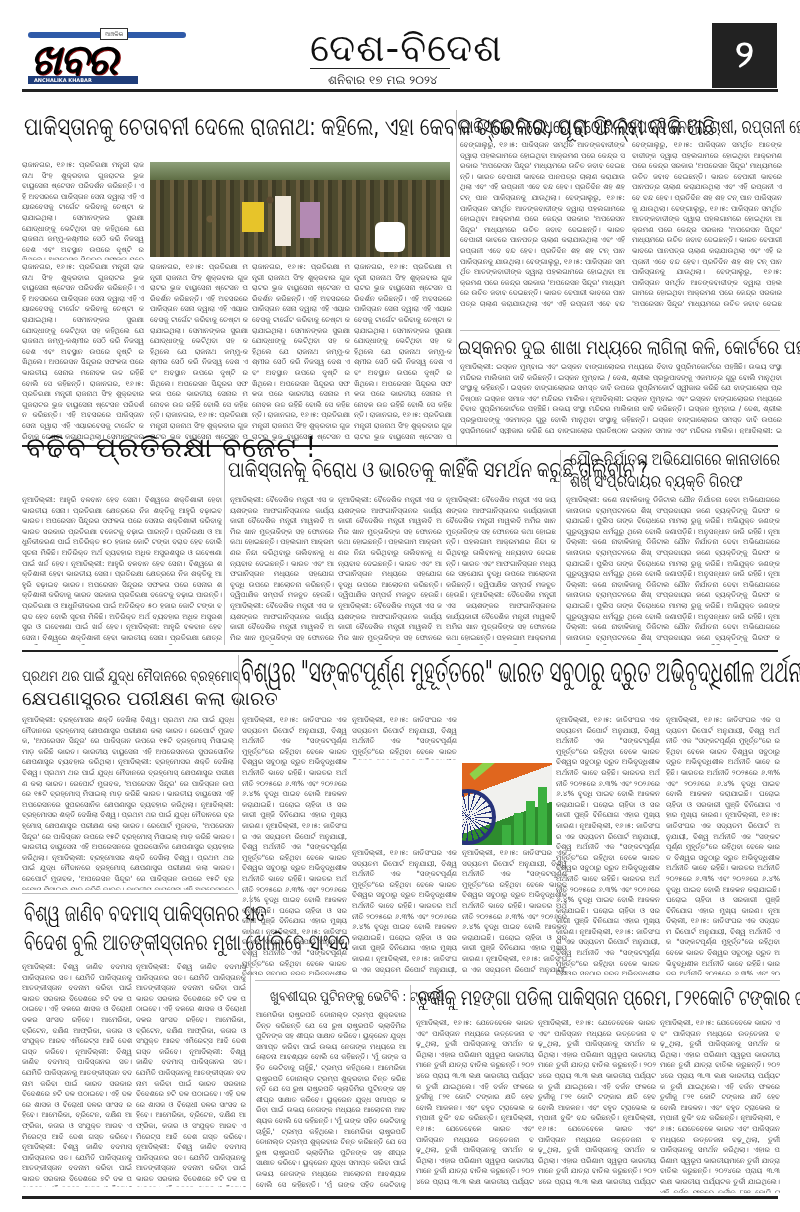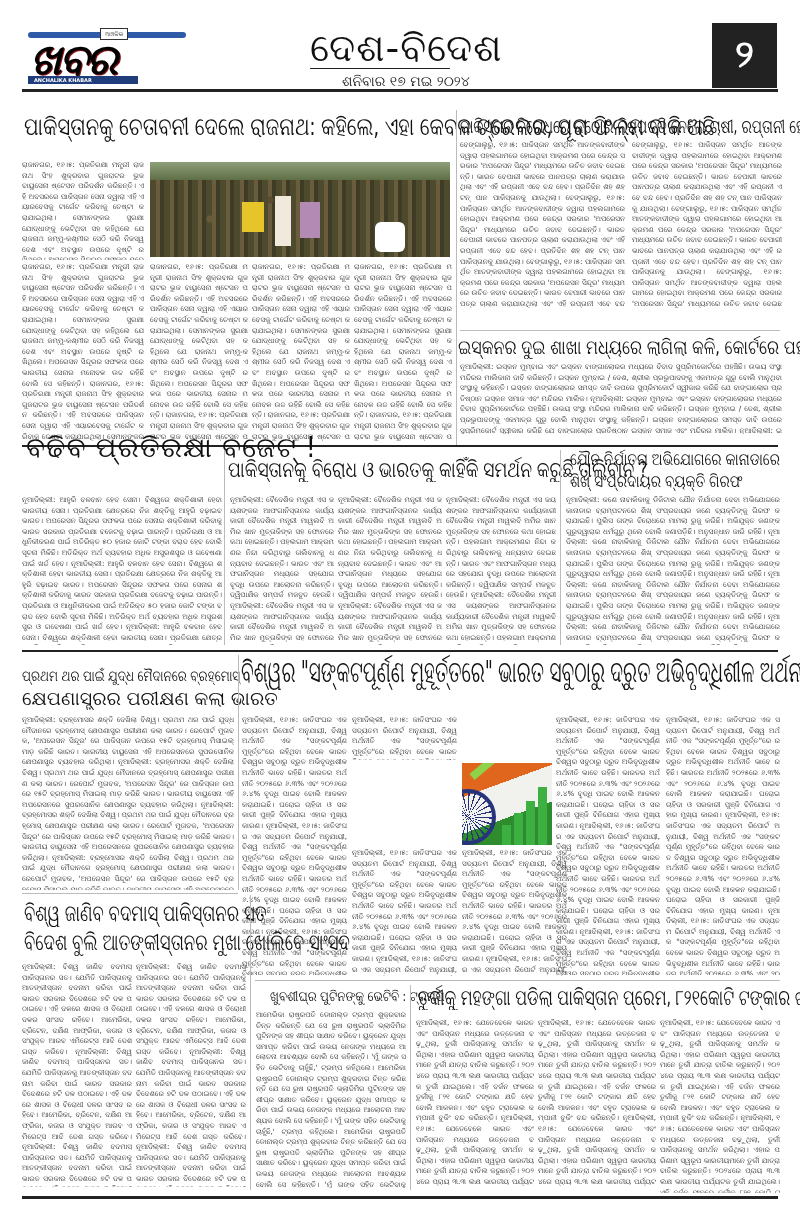--- a/index.html
+++ b/index.html
@@ -7,21 +7,21 @@
   body{font-family:"DejaVu Sans",sans-serif;color:#222;position:relative}
   .abs{position:absolute}
   
   .logo{left:28px;top:28px;width:160px;height:58px}
   .logo .bar-top{position:absolute;left:0;top:4px;width:158px;height:6px;background:#2f5aa8;border-radius:3px}
   .logo .small{position:absolute;left:72px;top:0;width:28px;height:12px;background:#fff;border:1px solid #333;font-size:6px;text-align:center;line-height:10px;color:#222}
   .logo .name{position:absolute;left:2px;top:8px;font-size:42px;font-weight:bold;color:#000000;font-style:italic;letter-spacing:-2px;line-height:48px;text-shadow:1px 1px 0 #8a1010}
   .logo .bar-bot{position:absolute;left:0;top:48px;width:110px;height:8px;background:#1f3d7a;color:#fff;font-size:5px;line-height:8px;padding-left:6px;font-weight:bold}
   .section-title{left:310px;top:26px;font-size:38px;color:#111;font-family:"DejaVu Sans",sans-serif;letter-spacing:1px}
   .date-line{left:310px;top:68px;width:140px;border-top:1px solid #222}
-  .date{left:342px;top:73px;font-size:14px;color:#222}
+  .date{left:328px;top:73px;font-size:12px;color:#222}
   .page-no{left:712px;top:23px;width:65px;height:65px;background:#222;color:#fff;font-size:38px;font-weight:bold;text-align:center;line-height:62px}
   .rule-main{left:22px;top:89px;width:756px;height:3px;background:#222}
   .sep{background:#222}
   
   .hl{font-family:"DejaVu Sans Condensed","DejaVu Sans",sans-serif;color:#111;white-space:nowrap;overflow:hidden;transform-origin:left top}
   .hl1{left:24px;top:112px;font-size:25px;transform:scaleX(0.78)}
   .hl2{left:460px;top:115px;font-size:19px;transform:scaleX(0.72)}
   .hl3{left:458px;top:335px;font-size:20px;transform:scaleX(0.8)}
   .hl4{left:26px;top:431px;font-size:28px;letter-spacing:1px}
   .hl5{left:228px;top:457px;font-size:22px;transform:scaleX(0.78)}

